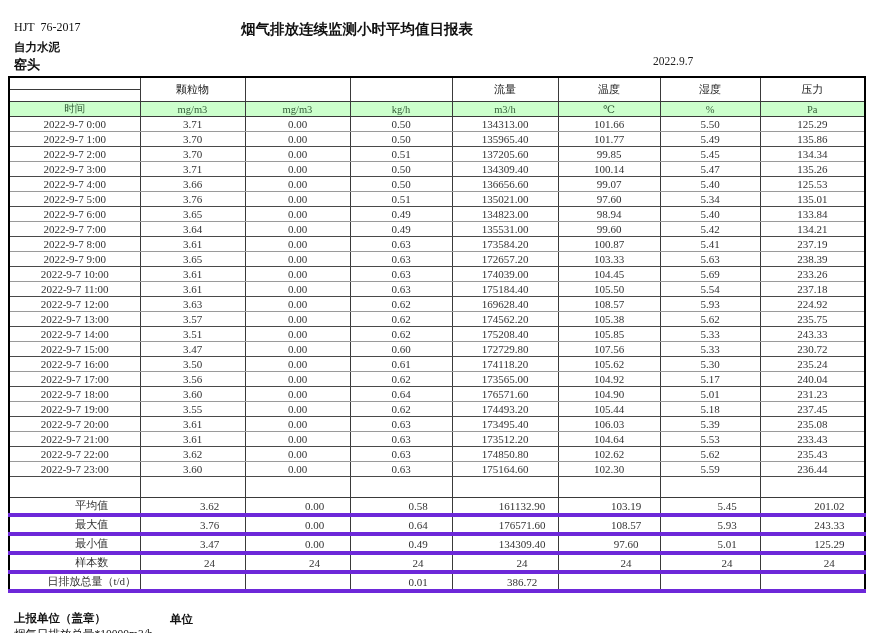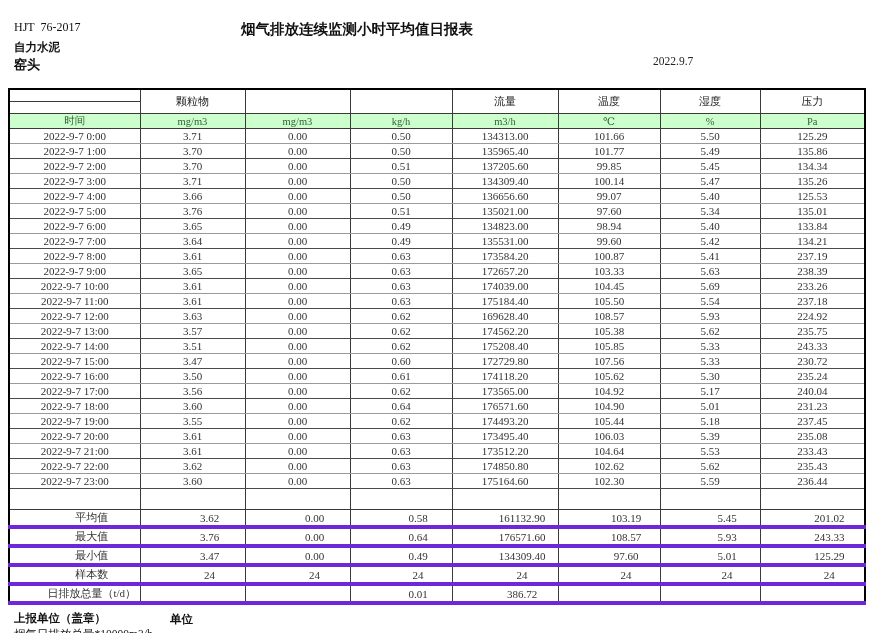--- a/index.html
+++ b/index.html
@@ -8,21 +8,21 @@
     font-family:"Liberation Serif","DejaVu Serif",serif;color:#222;
   }
   .abs{position:absolute;white-space:pre;}
   .std{top:7px;left:14px;font-size:12px;font-weight:normal;color:#111;margin-top:13px;}
   .title{top:20px;left:0;width:714px;text-align:center;font-size:14.5px;font-weight:bold;color:#111;white-space:pre;}
   .company{top:40px;left:14px;font-size:11.5px;font-weight:bold;color:#111;}
   .location{top:56px;left:14px;font-size:13px;font-weight:bold;color:#111;}
   .date{top:55px;left:653px;font-size:11.5px;color:#222;}
 
   table.report{
-    position:absolute;top:88px;left:8px;width:856px;
+    position:absolute;top:76px;left:8px;width:856px;
     border-collapse:collapse;table-layout:fixed;
     font-size:11px;color:#333;
   }
   table.report{border:2px solid #000;}
   td{
     padding:0 2px;text-align:center;vertical-align:middle;overflow:hidden;
     border-left:1px solid #3a3a3a;border-right:1px solid #3a3a3a;
     border-bottom:1px solid #9a9a9a;
   }
   tr.h1 td{height:11px;}

